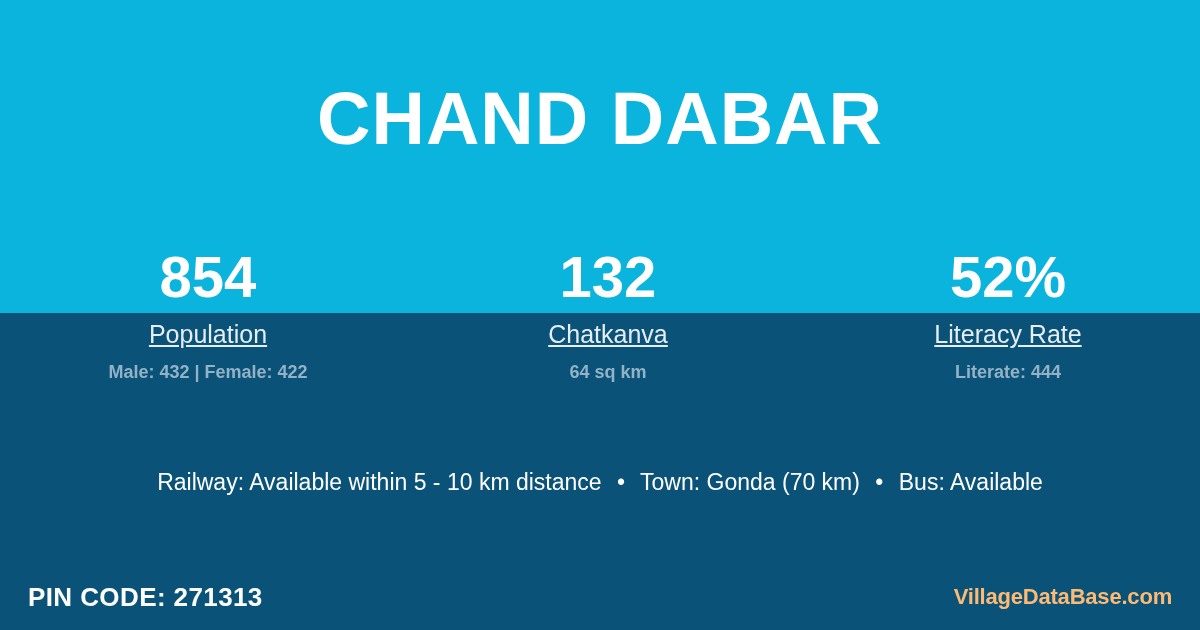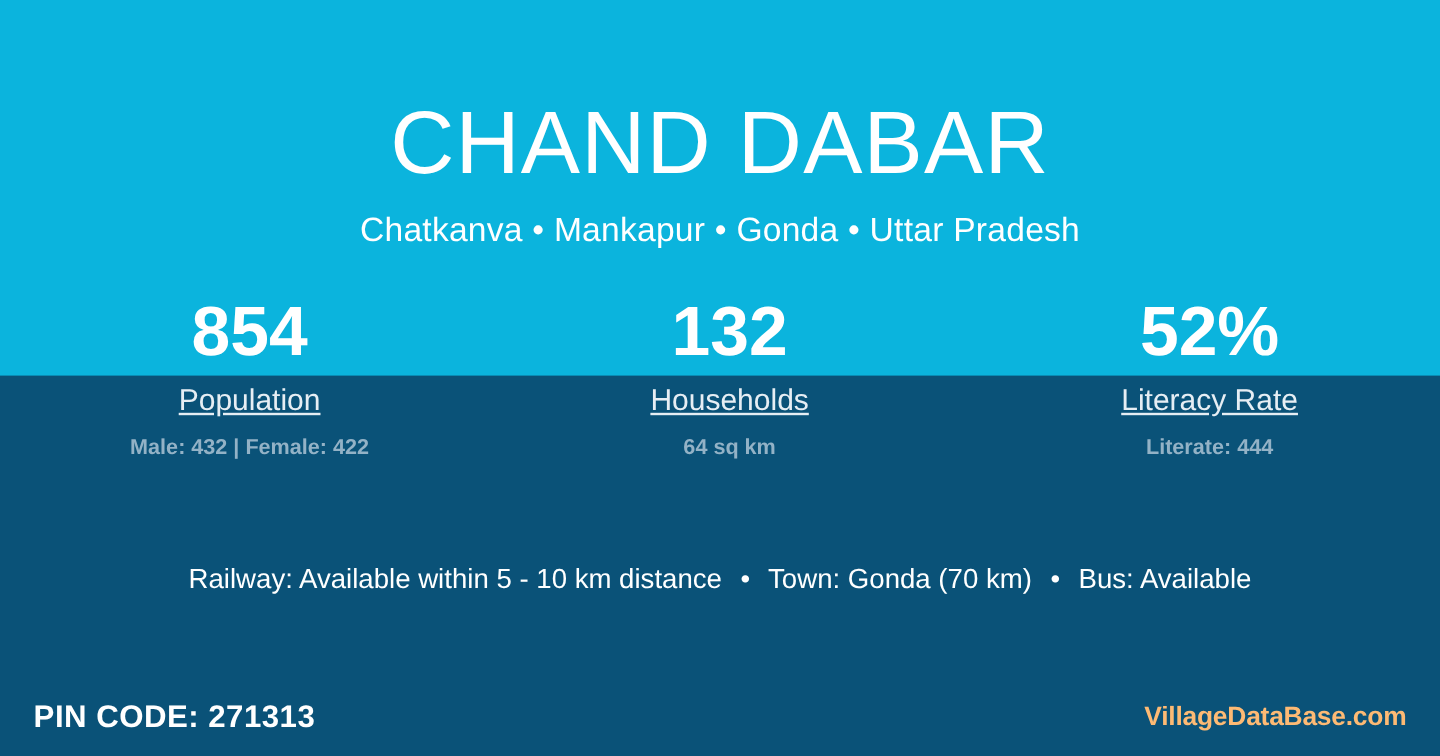--- a/index.html
+++ b/index.html
@@ -43,21 +43,21 @@
     height: 240px;
     display: flex;
     flex-direction: column;
     align-items: center;
     justify-content: flex-start;
     padding-top: 82px;
   }
 
   .village-title {
     font-size: 74px;
-    font-weight: normal;
+    font-weight: bold;
     color: #ffffff;
     letter-spacing: 1px;
     line-height: 1.0;
     text-align: center;
     text-transform: uppercase;
     white-space: nowrap;
   }
 
   .village-subtitle {
     margin-top: 22px;
@@ -172,34 +172,33 @@
 </style>
 </head>
 <body>
 
 <div class="card">
 
   <div class="cyan-band"></div>
 
   <div class="header">
     <div class="village-title">CHAND DABAR</div>
-    <div class="village-subtitle">Chatkanva • Mankapur • Gonda • Uttar Pradesh</div>
   </div>
 
   <div class="stats">
 
     <div class="stat">
       <div class="stat-value">854</div>
       <div class="stat-label">Population</div>
       <div class="stat-sub">Male: 432 | Female: 422</div>
     </div>
 
     <div class="stat">
       <div class="stat-value">132</div>
-      <div class="stat-label">Households</div>
+      <div class="stat-label">Chatkanva</div>
       <div class="stat-sub">64 sq km</div>
     </div>
 
     <div class="stat">
       <div class="stat-value">52%</div>
       <div class="stat-label">Literacy Rate</div>
       <div class="stat-sub">Literate: 444</div>
     </div>
 
   </div>

